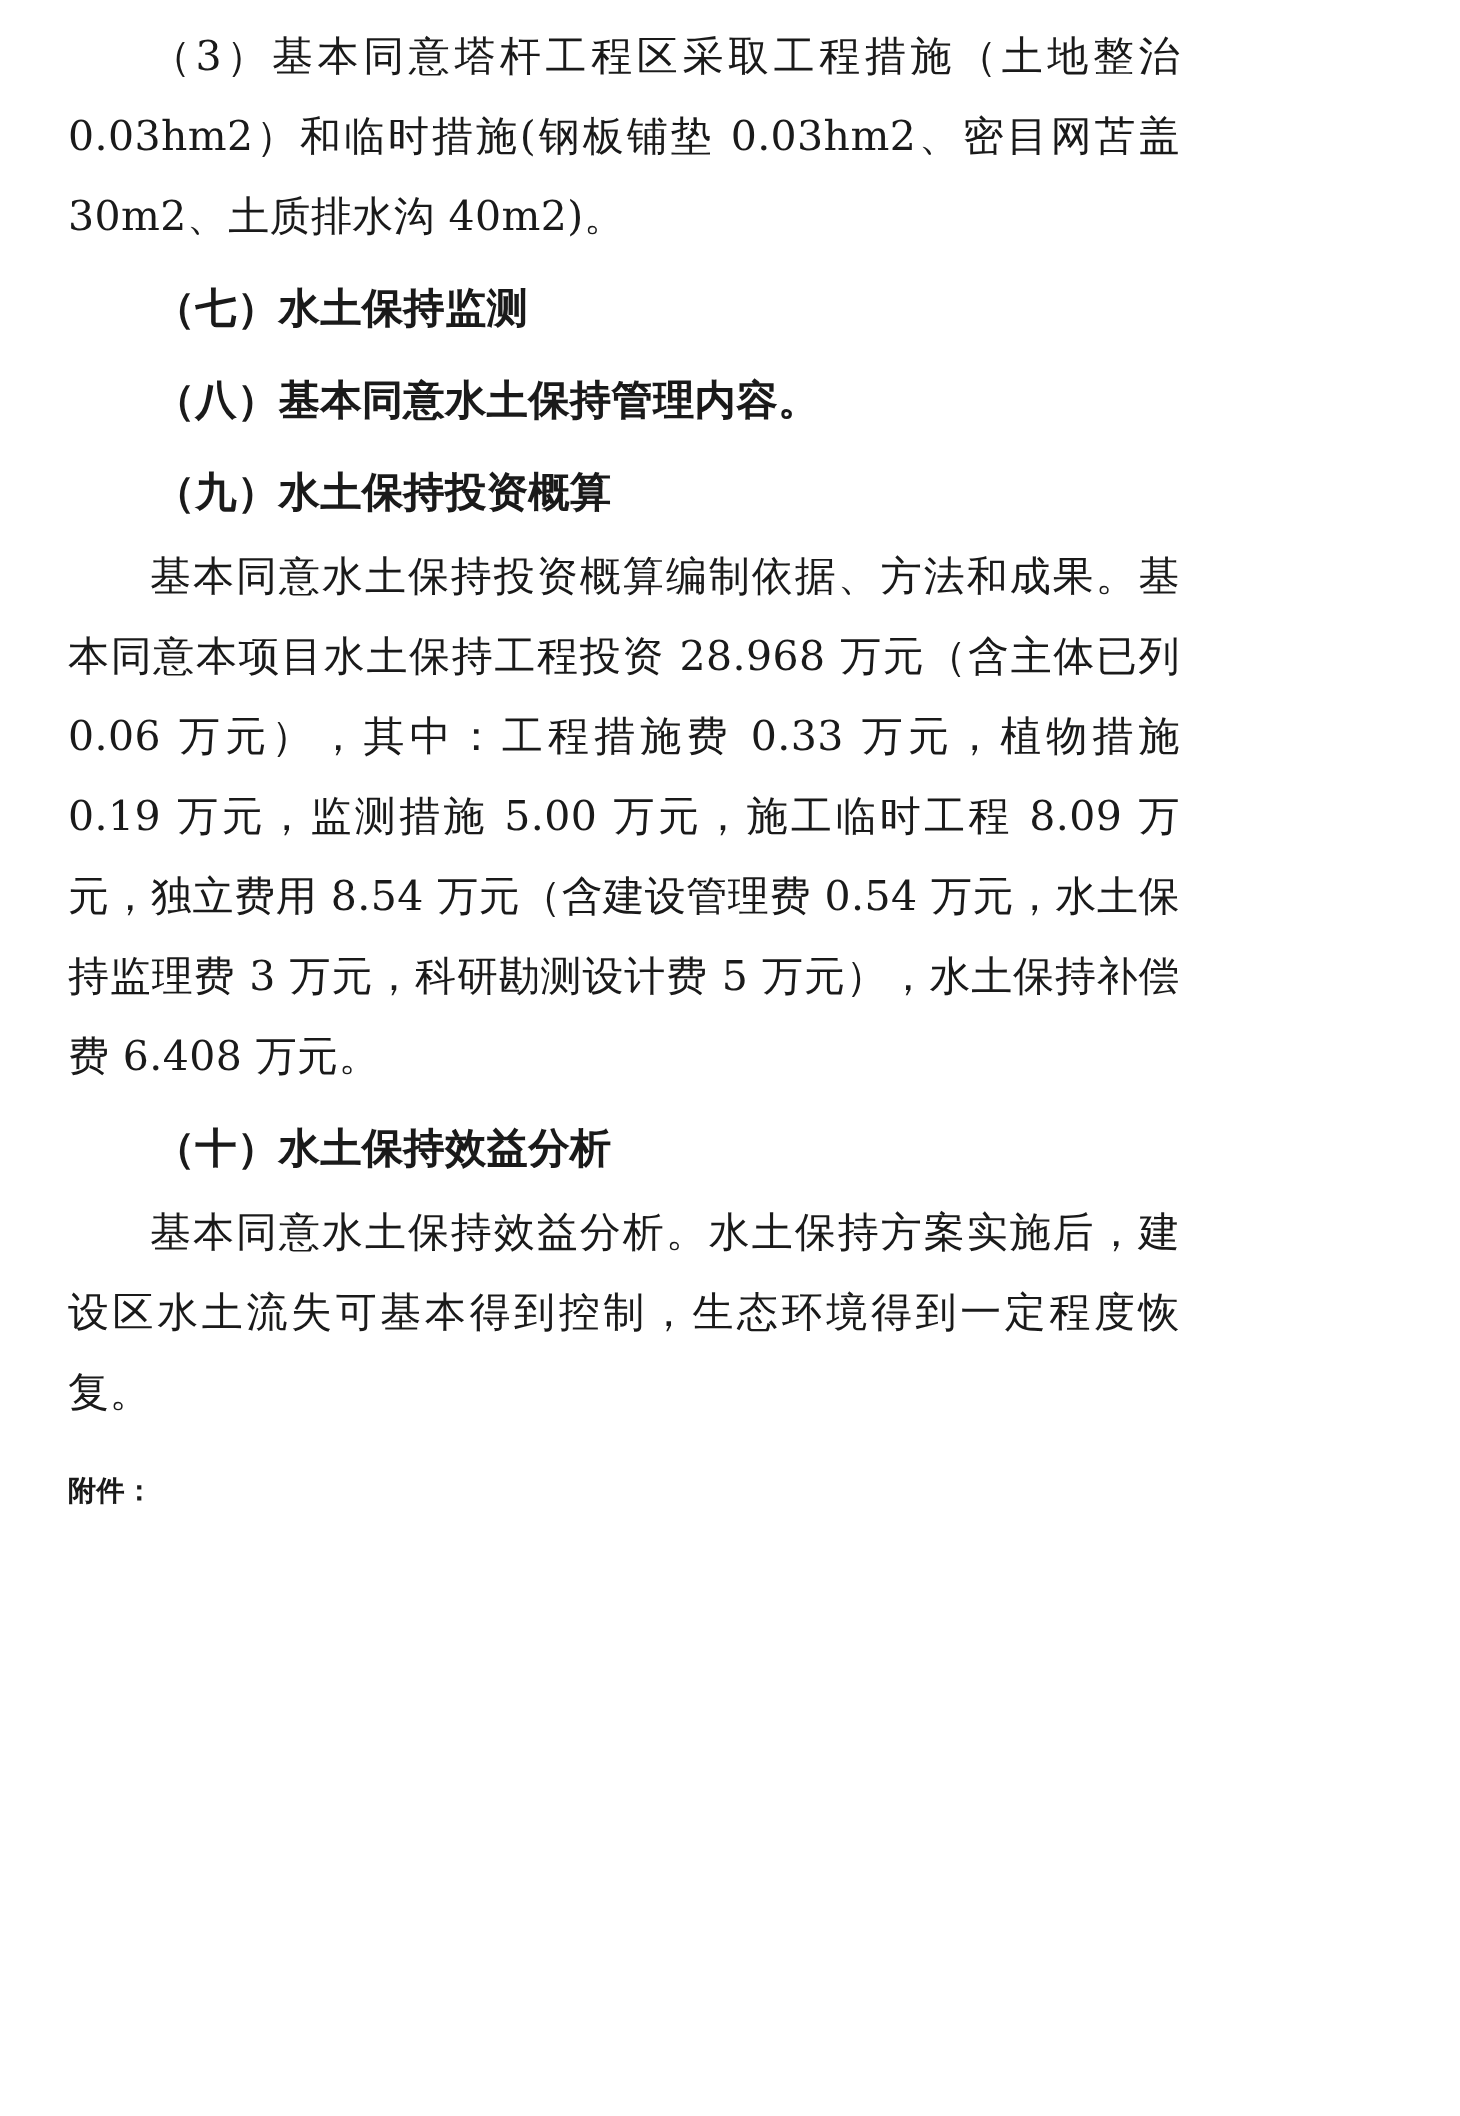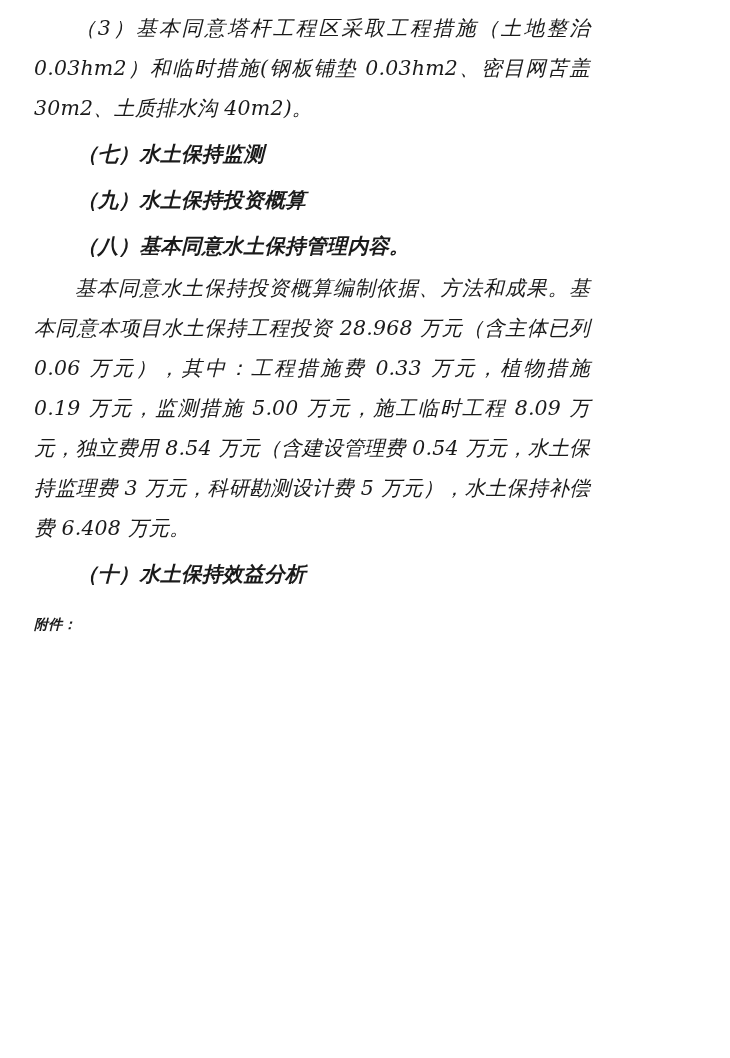--- a/index.html
+++ b/index.html
@@ -13,21 +13,20 @@
     font-family: "DejaVu Serif", "Liberation Serif", serif;
     color: #1a1a1a;
     overflow: hidden;
   }
   .page {
     width: 606px;
     height: 1058px;
     box-sizing: border-box;
     padding: 8px 16px 0 34px;
     position: relative;
-    font-style: italic;
   }
   .para {
     font-size: 20.5px;
     line-height: 40px;
     text-align: justify;
     text-justify: inter-ideograph;
     margin: 0;
     letter-spacing: 0.2px;
   }
   .indent {
@@ -64,24 +63,25 @@
 <body>
 
 <div class="page">
 
   <p class="para indent block">（3）基本同意塔杆工程区采取工程措施（土地整治 0.03hm2）和临时措施(钢板铺垫 0.03hm2、密目网苫盖 30m2、土质排水沟 40m2)。</p>
 
 
   <p class="heading gap-top">（七）水土保持监测</p>
 
 
+  <p class="heading gap-top">（八）基本同意水土保持管理内容。</p>
+
   <p class="heading gap-top">（九）水土保持投资概算</p>
-
-  <p class="heading gap-top">（八）基本同意水土保持管理内容。</p>
 
   <p class="para indent block">基本同意水土保持投资概算编制依据、方法和成果。基本同意本项目水土保持工程投资 28.968 万元（含主体已列 0.06 万元），其中：工程措施费 0.33 万元，植物措施 0.19 万元，监测措施 5.00 万元，施工临时工程 8.09 万元，独立费用 8.54 万元（含建设管理费 0.54 万元，水土保持监理费 3 万元，科研勘测设计费 5 万元），水土保持补偿费 6.408 万元。</p>
 
   <p class="heading gap-top">（十）水土保持效益分析</p>
 
+  <p class="para indent block">基本同意水土保持效益分析。水土保持方案实施后，建设区水土流失可基本得到控制，生态环境得到一定程度恢复。</p>
 
   <p class="heading-sm gap-top-lg">附件：</p>
 
 </div>
 
 </body></html>

